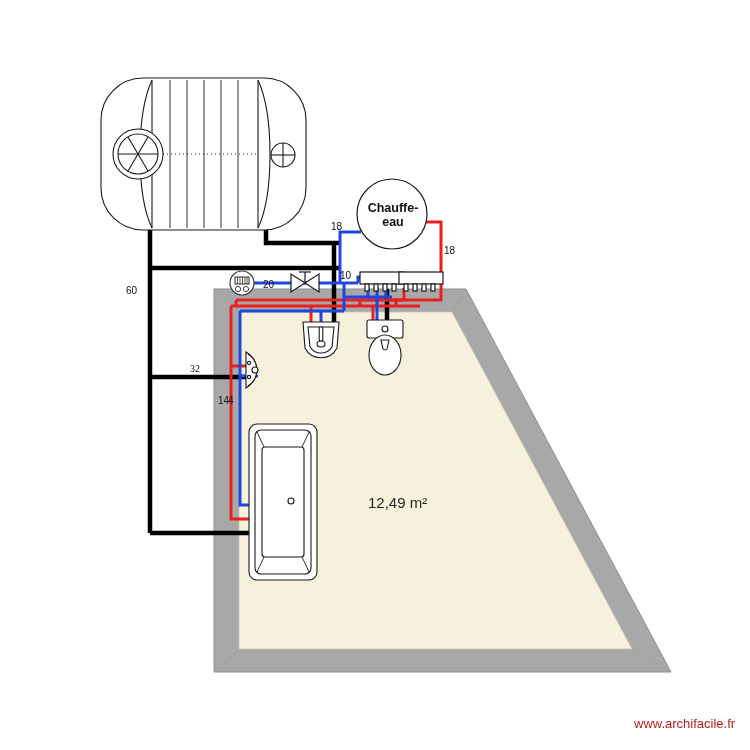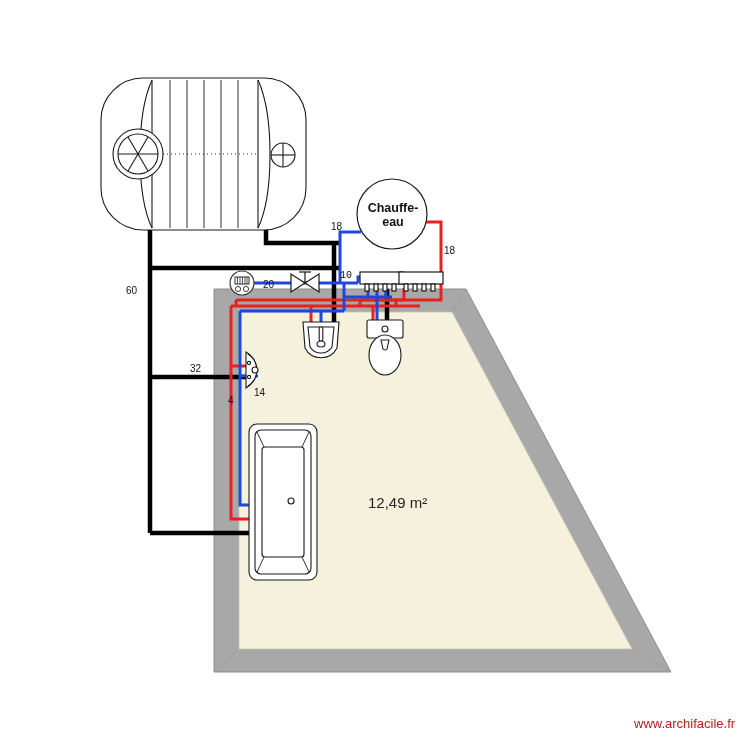--- a/index.html
+++ b/index.html
@@ -39,25 +39,25 @@
     left: 634px;
     top: 716px;
     font-size: 13px;
     color: #b91c1c;
   }
   .dim {
     font-size: 10px;
     color: #111111;
   }
   #dim-60  { left: 126px; top: 285px; text-align: right; }
-  #dim-32  { left: 190px; top: 363px; }
-  #dim-14  { left: 218px; top: 387px; margin-left: 36px; }
+  #dim-32  { left: 190px; top: 363px; font-family: Liberation Serif, serif; }
+  #dim-14  { left: 218px; top: 395px; }
   #dim-4   { left: 228px; top: 395px; }
   #dim-20  { left: 263px; top: 279px; }
-  #dim-10  { left: 340px; top: 270px; font-family: Liberation Mono, monospace; }
+  #dim-10  { left: 340px; top: 270px; }
   #dim-18a { left: 331px; top: 221px; }
   #dim-18b { left: 444px; top: 245px; }
   #heater-label {
     left: 364px;
     top: 201px;
     width: 58px;
     text-align: center;
     font-size: 12.5px;
     line-height: 14px;
     color: #111111;

